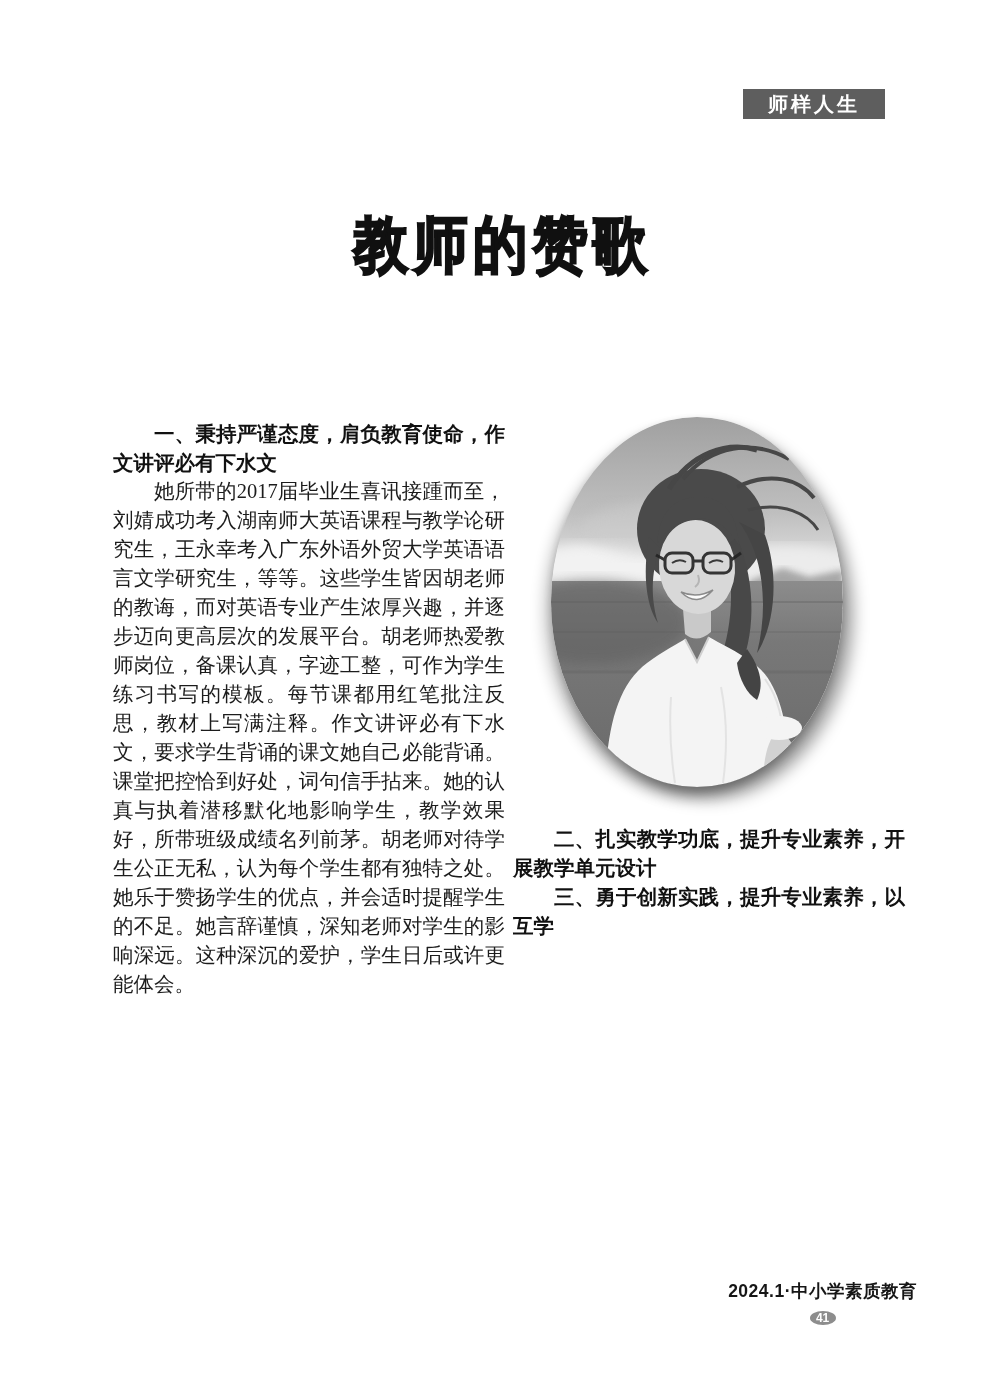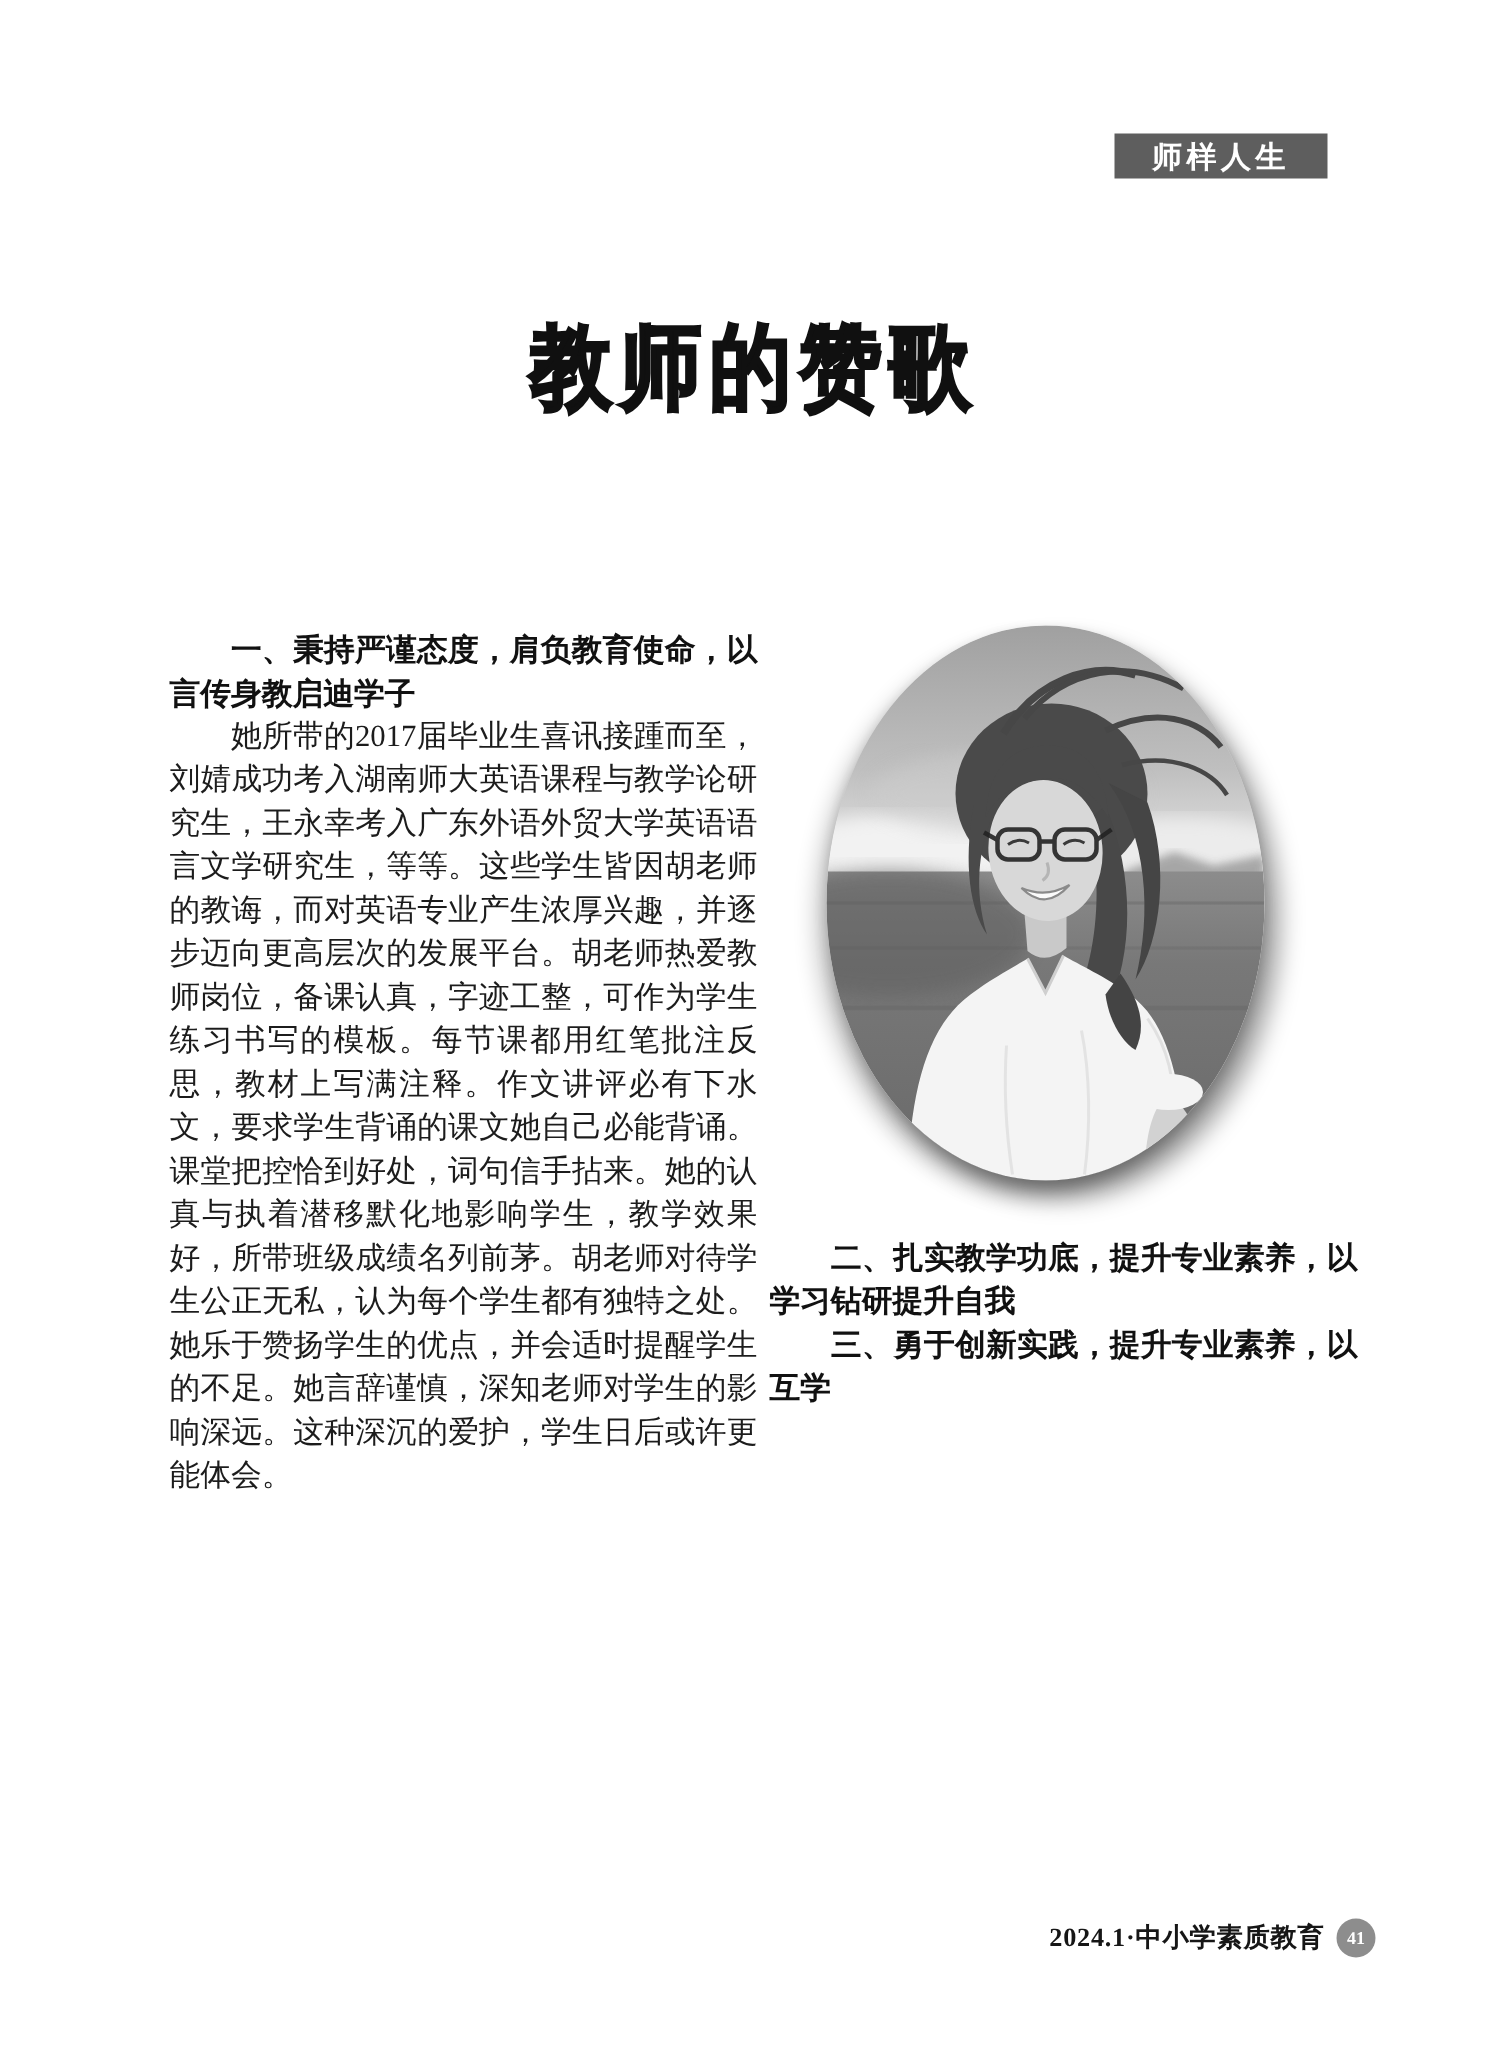--- a/index.html
+++ b/index.html
@@ -42,22 +42,22 @@
   .photo {
     position:absolute; left:551px; top:417px; width:292px; height:370px;
     border-radius:50%; overflow:hidden; background:#cfcfcf;
     box-shadow: 10px 12px 16px rgba(0,0,0,.38), -8px 10px 14px rgba(0,0,0,.20), 0 5px 9px rgba(0,0,0,.18);
   }
   .photo svg { display:block; width:100%; height:100%; }
 
   
   .footer {
     position:absolute; top:1279px; right:89px; height:30px;
-    display:flex; gap:8px;
-    font-family:Liberation Serif, serif; font-weight:bold;
+    display:flex; align-items:center; gap:8px;
+    font-family:Liberation Sans, sans-serif; font-weight:bold;flex-direction:column;
   }
   .footer .issue { font-size:17.5px; color:#161616; letter-spacing:0.5px; }
   .footer .page-circle {
     width:26px; height:26px; border-radius:50%;
     background:var(--circle-bg,#8d8d8d); color:#ffffff;
     display:flex; align-items:center; justify-content:center;
     font-size:12px; font-weight:bold;
   }
 </style>
 </head>
@@ -66,21 +66,21 @@
 <div class="page">
 
   <div class="badge">
     <span>师样人生</span>
   </div>
 
   <h1 class="title"><span class="squeeze">教师的赞歌</span></h1>
 
 
   <div class="col col-left">
-      <p class="blk-h">一、秉持严谨态度，肩负教育使命，以言传身教启迪学子</p>
+      <p class="blk-h">一、秉持严谨态度，肩负教育使命，作文讲评必有下水文</p>
       <p class="blk-p">她所带的2017届毕业生喜讯接踵而至，刘婧成功考入湖南师大英语课程与教学论研究生，王永幸考入广东外语外贸大学英语语言文学研究生，等等。这些学生皆因胡老师的教诲，而对英语专业产生浓厚兴趣，并逐步迈向更高层次的发展平台。胡老师热爱教师岗位，备课认真，字迹工整，可作为学生练习书写的模板。每节课都用红笔批注反思，教材上写满注释。作文讲评必有下水文，要求学生背诵的课文她自己必能背诵。课堂把控恰到好处，词句信手拈来。她的认真与执着潜移默化地影响学生，教学效果好，所带班级成绩名列前茅。胡老师对待学生公正无私，认为每个学生都有独特之处。她乐于赞扬学生的优点，并会适时提醒学生的不足。她言辞谨慎，深知老师对学生的影响深远。这种深沉的爱护，学生日后或许更能体会。</p>
     </div>
 
   <div class="photo" role="img" aria-label="黑白椭圆照片：戴眼镜的胡昀老师在海边迎风微笑，身穿白色T恤">
     <svg viewBox="0 0 292 370" xmlns="http://www.w3.org/2000/svg">
       <defs>
         <linearGradient id="g-sky" x1="0" y1="0" x2="0" y2="1">
           <stop offset="0" stop-color="#a0a0a0"></stop>
           <stop offset="0.5" stop-color="#bfbfbf"></stop>
           <stop offset="0.85" stop-color="#e7e7e7"></stop>
@@ -144,21 +144,21 @@
         <path d="M170,270 C176,300 176,336 172,366" stroke="#e3e3e3" stroke-width="2" fill="none"></path>
         <path d="M214,262 C228,282 233,306 231,330" stroke="#e0e0e0" stroke-width="2" fill="none"></path>
         <path d="M196,232 C210,252 213,268 206,283 C196,277 188,262 186,246 Z" fill="#444444"></path>
         <path d="M226,314 C241,318 249,338 251,370 L212,370 C212,344 216,324 226,314 Z" fill="#d2d2d2"></path>
         <ellipse cx="228" cy="311" rx="23" ry="12" fill="#f4f4f4"></ellipse>
       </g>
     </svg>
   </div>
 
   <div class="col col-right">
-      <p class="blk-h">二、扎实教学功底，提升专业素养，以学习钻研提升自我</p>
+      <p class="blk-h">二、扎实教学功底，提升专业素养，开展教学单元设计</p>
       <p class="blk-h">三、勇于创新实践，提升专业素养，以互学</p>
     </div>
 
   <div class="footer">
     <span class="issue">2024.1·中小学素质教育</span>
     <span class="page-circle">41</span>
   </div>
 
 </div>
 

